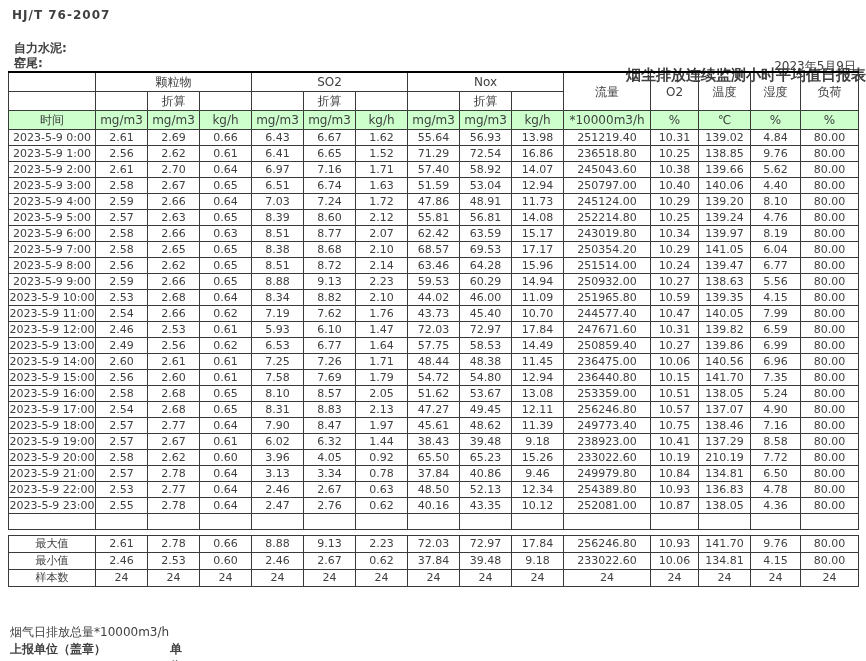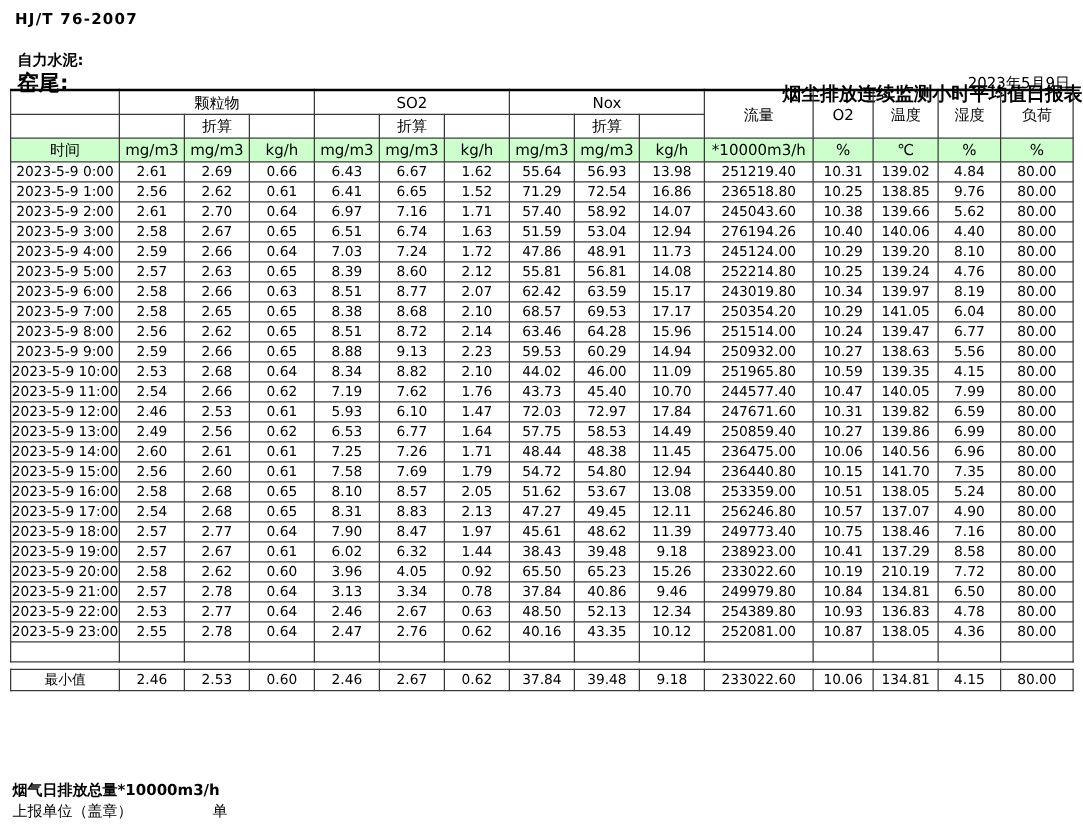--- a/index.html
+++ b/index.html
@@ -1,39 +1,39 @@
 <!DOCTYPE html>
 <html><head>
 <meta charset="utf-8">
 <style>
   html,body{margin:0;padding:0;background:#fff;}
   .page{
     position:relative;width:866px;height:661px;background:#ffffff;
-    font-family:"DejaVu Sans","Liberation Sans",sans-serif;color:#000000;
+    font-family:"DejaVu Sans","Liberation Sans",sans-serif;color:#404040;
     overflow:hidden;
   }
   .std{position:absolute;left:12px;top:8px;font-size:12px;font-weight:bold;letter-spacing:1px;}
   .title{position:absolute;left:0;top:22px;width:100%;text-align:right;font-size:15px;font-weight:bold;margin-top:44px;}
   .company{position:absolute;left:14px;top:40px;font-size:12px;font-weight:bold;}
-  .location{position:absolute;left:14px;top:55px;font-size:17px;font-weight:bold;}
+  .location{position:absolute;left:14px;top:55px;font-size:12px;font-weight:bold;}
   .date{position:absolute;right:10px;top:58px;font-size:12px;}
   .tblwrap{position:absolute;left:8px;top:71px;}
   table{border-collapse:collapse;table-layout:fixed;width:850px;border-radius:15px;}
   table.main{border-top:2px solid #000;}
   td{
     border:1px solid #3a3a3a;font-size:11px;text-align:center;
     padding:0;height:15px;line-height:15px;overflow:hidden;white-space:nowrap;
   }
   thead td{font-size:12px;height:18px;line-height:18px;}
   td.unit-row{background:#ccffcc;height:18px;line-height:18px;}
   td.left{text-align:left;padding-left:3px;}
   td.noborder{border:none;}
   .gap{height:5px;}
-  .fn1{position:absolute;left:10px;top:624px;font-size:12px;font-weight:bold;}
-  .fn2{position:absolute;left:10px;top:641px;font-size:12px;font-weight:normal;}
+  .fn1{position:absolute;left:10px;top:624px;font-size:12px;font-weight:normal;}
+  .fn2{position:absolute;left:10px;top:641px;font-size:12px;font-weight:bold;}
   .fn2 .unit-label{position:absolute;left:160px;}
   tr.datarow td{height:15px;line-height:15px;}
   tr.sumrow td{height:16px;line-height:16px;}
 </style>
 </head>
 <body>
 
 <div class="page">
   <div class="std">HJ/T  76-2007</div>
   <div class="title">烟尘排放连续监测小时平均值日报表</div>
@@ -158,21 +158,21 @@
             <td>2023-5-9 3:00</td>
             <td>2.58</td>
             <td>2.67</td>
             <td>0.65</td>
             <td>6.51</td>
             <td>6.74</td>
             <td>1.63</td>
             <td>51.59</td>
             <td>53.04</td>
             <td>12.94</td>
-            <td>276194.26</td>
+            <td>250797.00</td>
             <td>10.40</td>
             <td>140.06</td>
             <td>4.40</td>
             <td>80.00</td>
           </tr>
           <tr class="datarow">
             <td>2023-5-9 4:00</td>
             <td>2.59</td>
             <td>2.66</td>
             <td>0.64</td>
@@ -545,37 +545,71 @@
         <col style="width:52px">
           <col style="width:52px">
           <col style="width:52px">
         <col style="width:87px">
           <col style="width:48px">
           <col style="width:52px">
         <col style="width:50px">
           <col style="width:58px">
       </colgroup>
       <tbody>
+          <tr class="sumrow">
+            <td>最大值</td>
+            <td>2.61</td>
+            <td>2.78</td>
+            <td>0.66</td>
+            <td>8.88</td>
+            <td>9.13</td>
+            <td>2.23</td>
+            <td>72.03</td>
+            <td>72.97</td>
+            <td>17.84</td>
+            <td>256246.80</td>
+            <td>10.93</td>
+            <td>141.70</td>
+            <td>9.76</td>
+            <td>80.00</td>
+          </tr>
           <tr class="sumrow">
             <td>最小值</td>
             <td>2.46</td>
             <td>2.53</td>
             <td>0.60</td>
             <td>2.46</td>
             <td>2.67</td>
             <td>0.62</td>
             <td>37.84</td>
             <td>39.48</td>
             <td>9.18</td>
             <td>233022.60</td>
             <td>10.06</td>
             <td>134.81</td>
             <td>4.15</td>
             <td>80.00</td>
           </tr>
+          <tr class="sumrow">
+            <td>样本数</td>
+            <td>24</td>
+            <td>24</td>
+            <td>24</td>
+            <td>24</td>
+            <td>24</td>
+            <td>24</td>
+            <td>24</td>
+            <td>24</td>
+            <td>24</td>
+            <td>24</td>
+            <td>24</td>
+            <td>24</td>
+            <td>24</td>
+            <td>24</td>
+          </tr>
         </tbody>
     </table>
   </div>
 
   <div class="fn1">烟气日排放总量*10000m3/h</div>
   <div class="fn2">
     <span>上报单位（盖章）</span>
     <span class="unit-label">单位</span>
   </div>
 </div>

